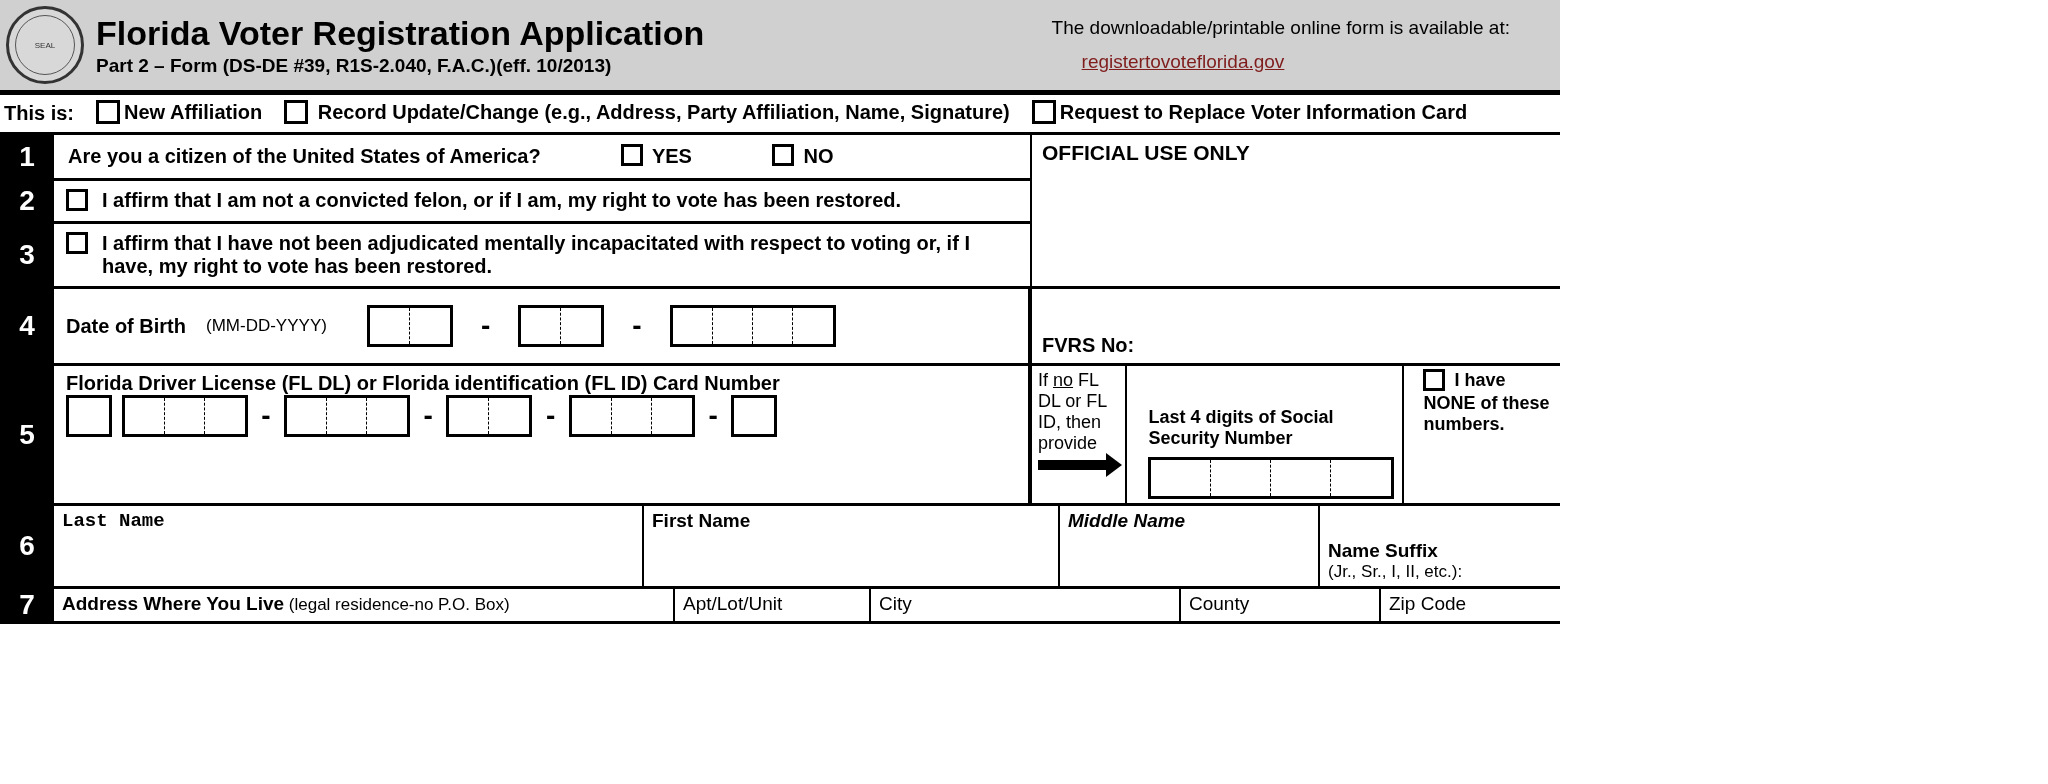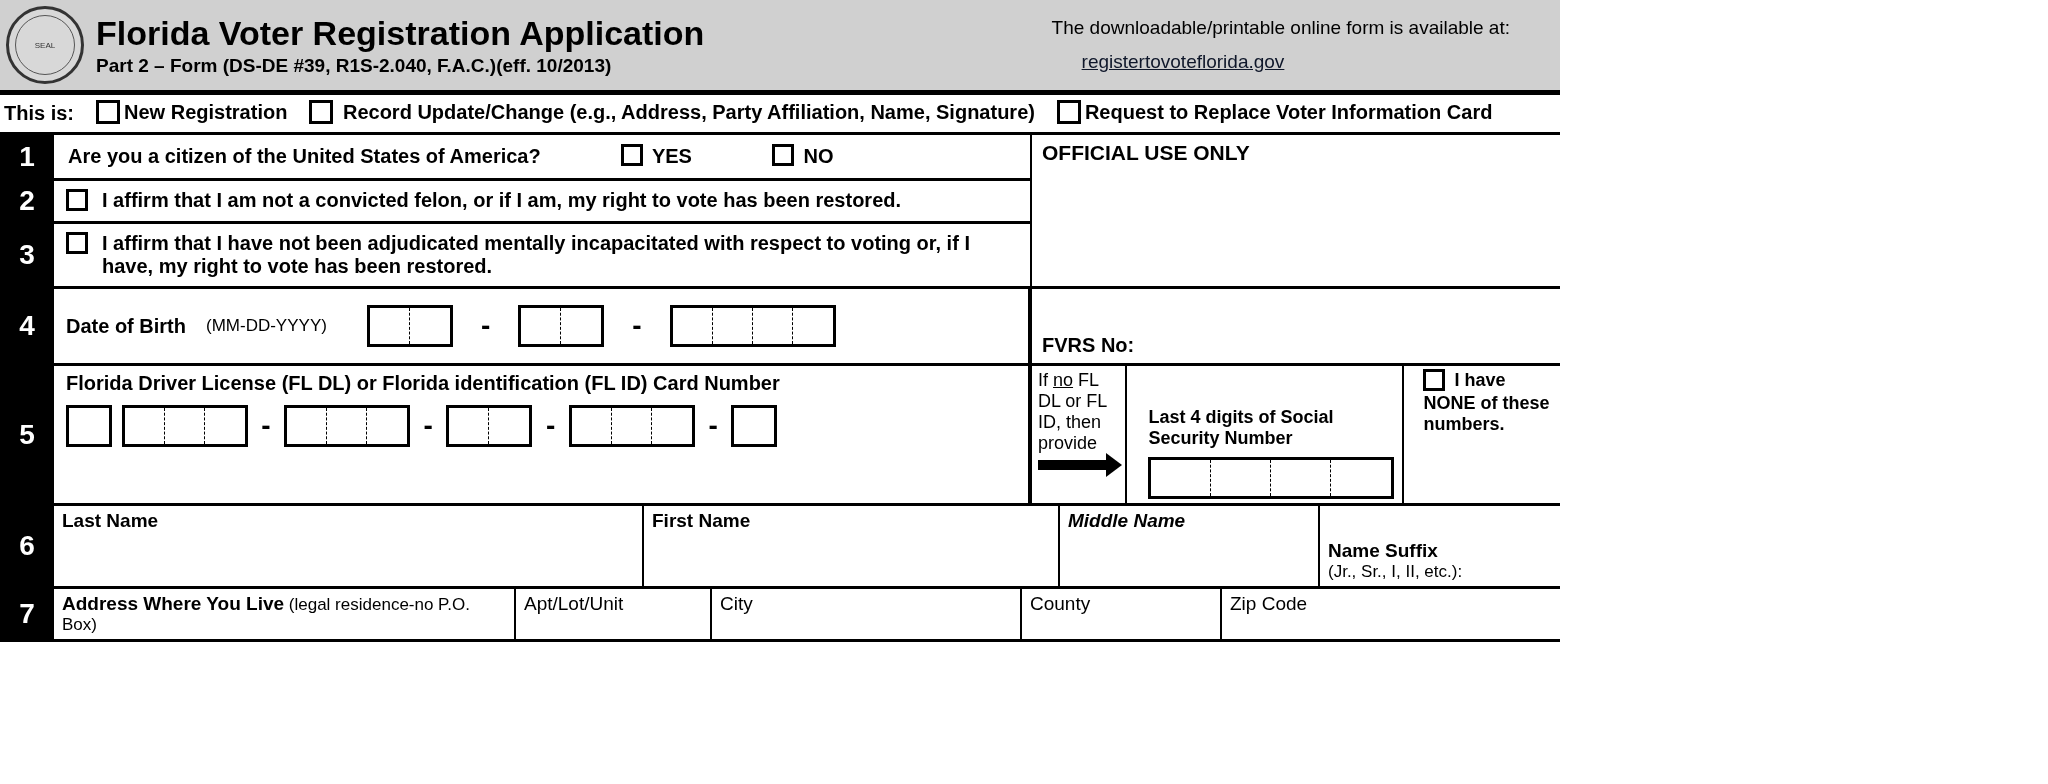--- a/index.html
+++ b/index.html
@@ -22,21 +22,21 @@
     background: #d8d8d8;
   }
   .seal::before {
     content: ""; position: absolute; inset: 6px;
     border: 1px solid #555; border-radius: 50%;
   }
   .title-block { flex: 1; }
   .title { font-size: 34px; font-weight: bold; }
   .subtitle { font-size: 19px; font-weight: bold; margin-top: 2px; }
   .download-block { font-size: 19px; padding-right: 40px; }
-  .download-link { color: #0f172a; text-decoration: underline; display: inline-block; margin-top: 12px; padding-left: 30px;}
+  .download-link { color: #7f1d1d; text-decoration: underline; display: inline-block; margin-top: 12px; padding-left: 30px;}
   
   .thisis {
     border-bottom: 3px solid #000;
     padding: 6px 4px 6px 4px;
     font-size: 20px; font-weight: bold;
     display: flex; gap: 22px; align-items: center;
   }
   .cbox {
     display: inline-block; width: 22px; height: 22px;
     border: 3px solid #000; vertical-align: middle;
@@ -108,21 +108,21 @@
     <div class="subtitle">Part 2 – Form  (DS-DE #39, R1S-2.040, F.A.C.)(eff. 10/2013)</div>
   </div>
   <div class="download-block">
     <div>The downloadable/printable online form is available at:</div>
     <a class="download-link">registertovoteflorida.gov</a>
   </div>
 </div>
 
 <div class="thisis">
   <span>This is:</span>
-  <span><span class="cbox big"></span><span>New Registration</span></span>
+  <span><span class="cbox big"></span><span>New Affiliation</span></span>
   <span><span class="cbox big"></span> <span>Record Update/Change (e.g., Address, Party Affiliation, Name, Signature)</span></span>
   <span><span class="cbox big"></span><span>Request to Replace Voter Information Card</span></span>
 </div>
 
 <div style="display:flex; border-bottom:3px solid #000;">
   <div style="flex:1;">
 
     <div class="row row1">
       <div class="num">1</div>
       <div class="q cell">
@@ -176,21 +176,21 @@
       </span>
   </div>
   <div class="sidecol" style="display:flex; align-items:flex-end; padding:6px 10px; font-size:20px; font-weight:bold;">
     <span>FVRS No:</span>
   </div>
 </div>
 
 <div style="display:flex; border-bottom:3px solid #000;">
   <div class="num">5</div>
   <div class="cell" style="flex:1; padding:6px 12px;">
-    <div style="margin-bottom:10px;">Florida Driver License (FL DL) or Florida identification (FL ID) Card Number</div>
+    <div style="">Florida Driver License (FL DL) or Florida identification (FL ID) Card Number</div>
     <div>
       <span class="digit-group">
           <span class="digit"></span>
         </span>
       <span class="digit-group" style="margin-left:4px;">
           <span class="digit"></span>
           <span class="digit"></span>
           <span class="digit"></span>
         </span>
       <span class="dash">-</span>
@@ -233,34 +233,34 @@
     <div style="width:150px; padding:4px 6px; font-size:18px; font-weight:bold;">
       <span class="cbox"></span>
       <span>I have NONE of these numbers.</span>
     </div>
   </div>
 </div>
 
 <div style="display:flex; border-bottom:3px solid #000;">
   <div class="num">6</div>
   <div class="namecols">
-    <div style="width:590px;"><span style="font-size:19px;font-weight:bold;">Last Name</span></div>
+    <div style="width:590px;font-family:Liberation Mono, monospace;"><span style="font-size:19px;font-weight:bold;">Last Name</span></div>
     <div style="width:416px;"><span style="font-size:19px;font-weight:bold;">First Name</span></div>
     <div style="width:260px;font-style:italic;"><span style="font-size:19px;font-weight:bold;">Middle Name</span></div>
     <div style="flex:1;margin-top:30px;">
       <span style="font-size:19px;font-weight:bold;">Name Suffix</span><br>
       <span class="small">(Jr., Sr., I, II, etc.):</span>
     </div>
   </div>
 </div>
 
 <div style="display:flex; border-bottom:3px solid #000;">
   <div class="num">7</div>
   <div class="namecols">
-    <div style="width:462px;">
+    <div style="width:621px;">
       <span style="font-size:19px;font-weight:bold;">Address Where You Live</span><span class="small"> (legal residence-no P.O. Box)</span>
     </div>
     <div style="width:196px;"><span class="small" style="font-size:19px;">Apt/Lot/Unit</span></div>
     <div style="width:310px;"><span class="small" style="font-size:19px;">City</span></div>
     <div style="width:200px;"><span class="small" style="font-size:19px;">County</span></div>
     <div style="flex:1;"><span class="small" style="font-size:19px;">Zip Code</span></div>
   </div>
 </div>
 
 </body></html>

